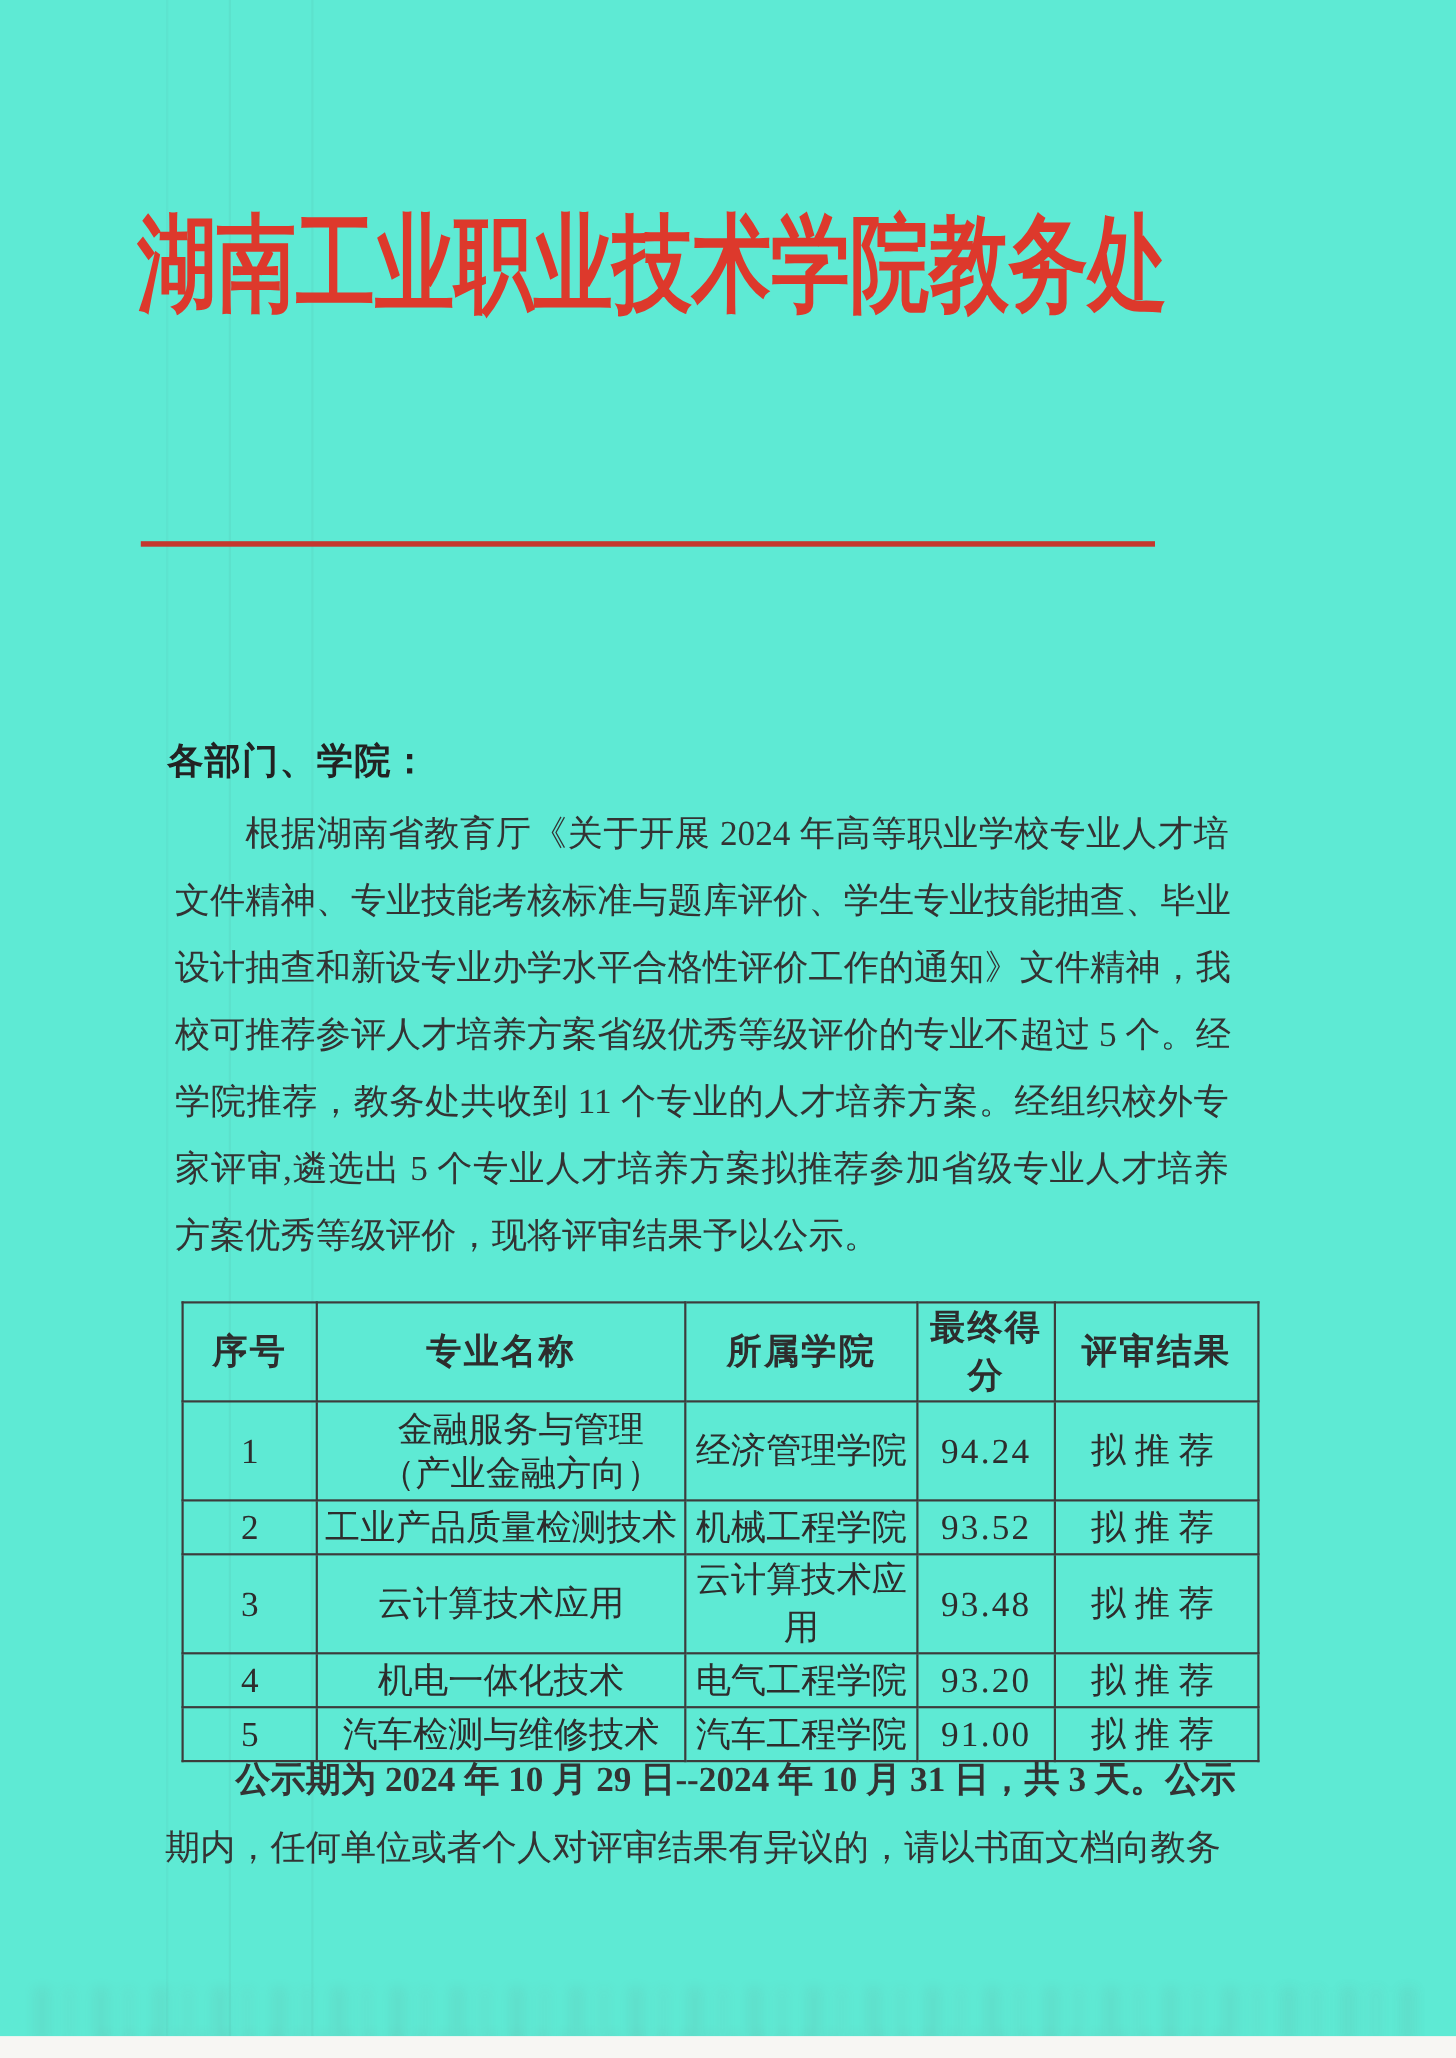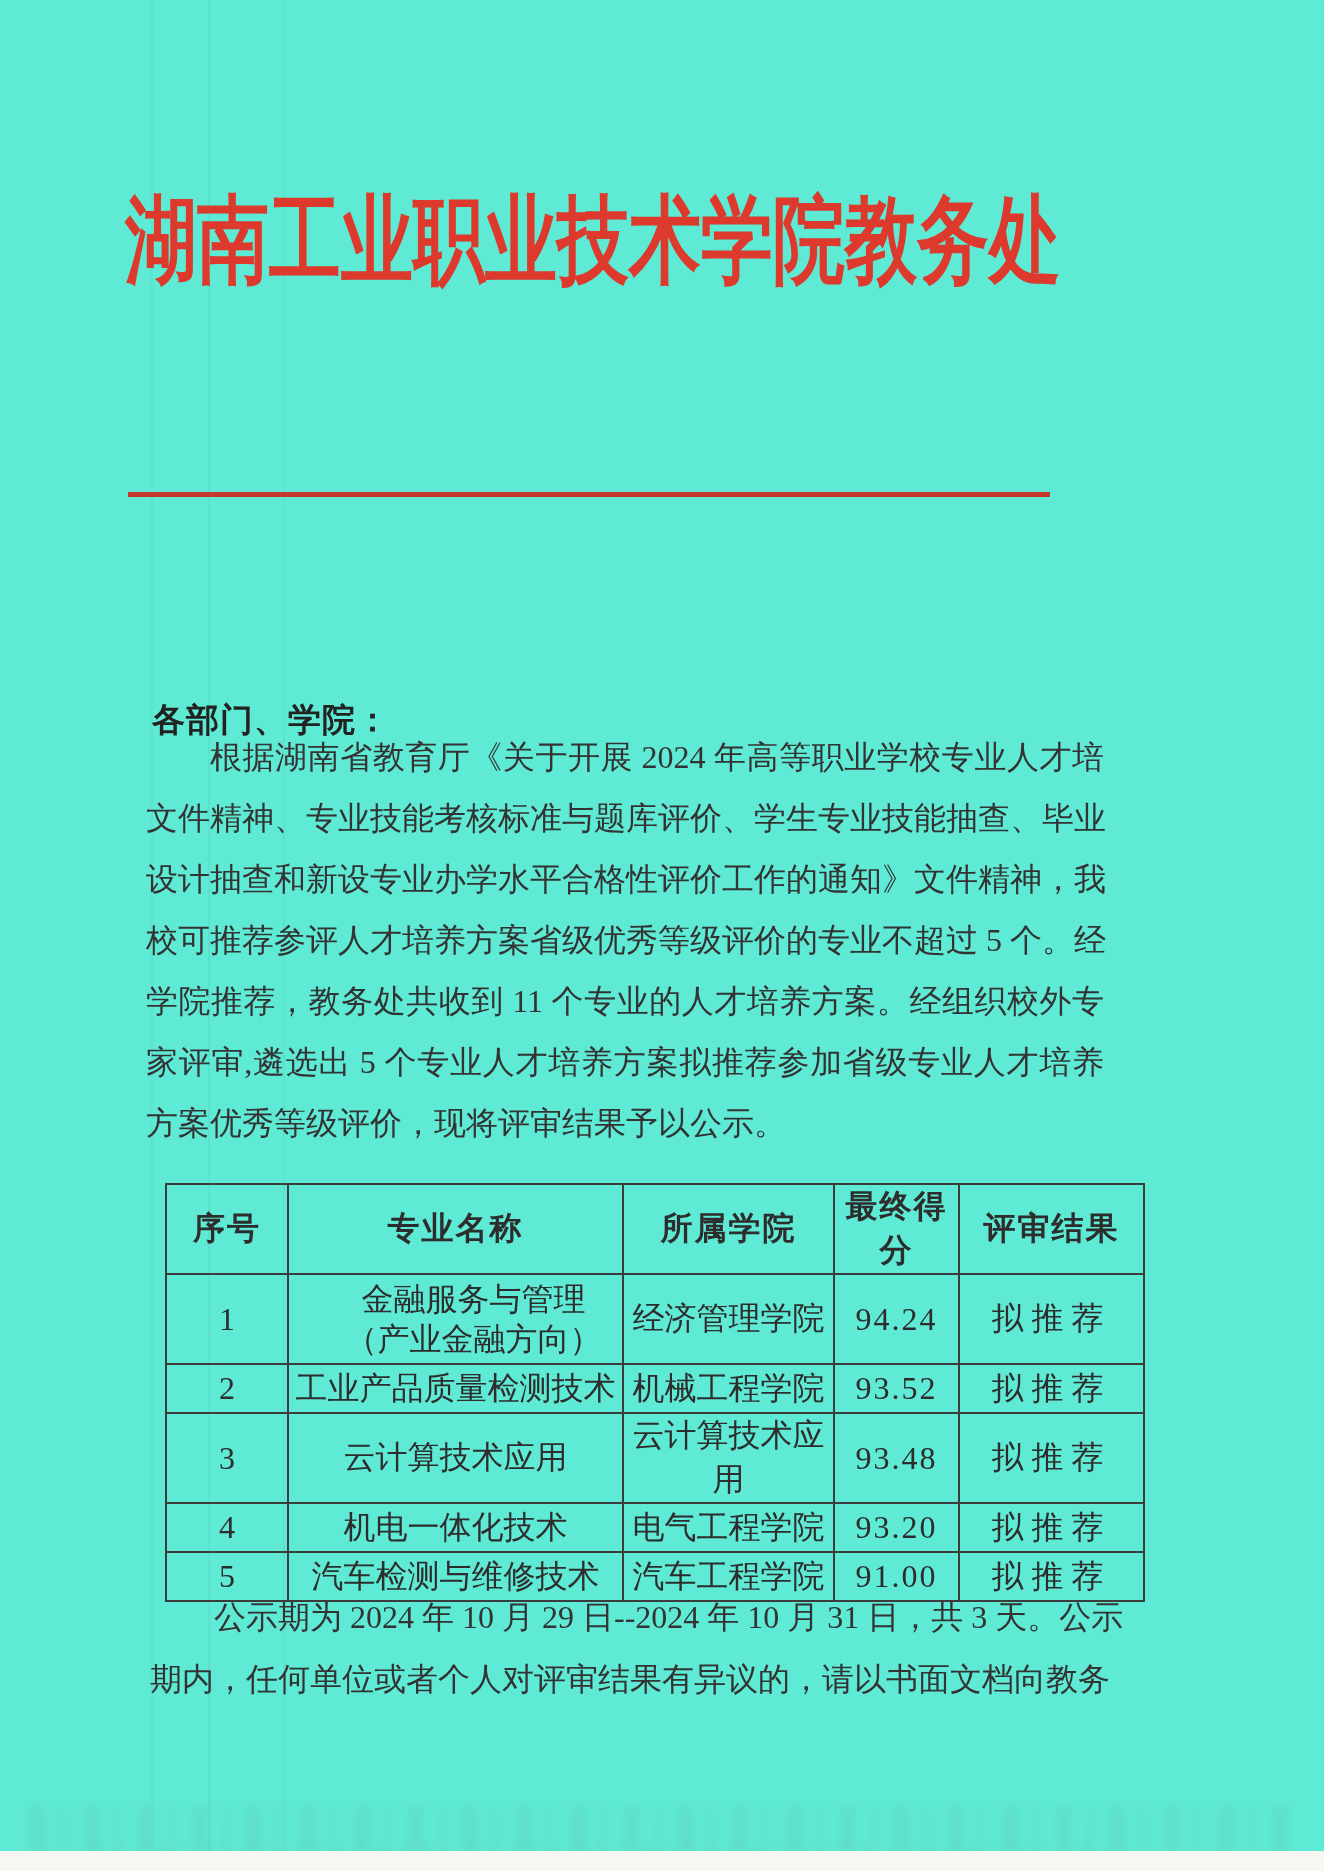--- a/index.html
+++ b/index.html
@@ -50,24 +50,23 @@
     position:absolute;top:534px;left:135px;width:930px;
     text-align:center;
     font-family:"Liberation Sans","DejaVu Sans",sans-serif;
     font-weight:bold;font-size:40px;line-height:70px;color:#1e1e1e;
     letter-spacing:1px;
   }
   .salutation{
     position:absolute;top:670px;left:152px;
     font-size:33px;font-weight:bold;color:#222;
     letter-spacing:1px;
-    margin-top:28px;
   }
   .bodytext{
-    position:absolute;top:727px;left:146px;width:958px;
+    position:absolute;top:727px;left:159px;width:958px;
     font-size:32px;line-height:61px;color:#333;
   }
   .bodytext .ln{
     text-align:justify;text-align-last:justify;text-justify:inter-character;
     height:61px;white-space:nowrap;
   }
   .bodytext .ln.indent{padding-left:64px;width:894px;}
   .bodytext .ln.last{text-align:right;text-align-last:left;}
 
   table.results{
@@ -89,21 +88,21 @@
   .major2{line-height:40px;margin-left:36px;}
 
   .closing{
     position:absolute;top:1586px;left:150px;width:958px;
     font-size:32px;line-height:62px;color:#333;
   }
   .closing .ln{
     text-align:justify;text-align-last:justify;text-justify:inter-character;
     height:62px;white-space:nowrap;
   }
-  .closing .ln.indent{padding-left:64px;width:894px;}
+  .closing .ln.indent{padding-left:64px;width:894px;font-weight:bold;}
 </style>
 </head>
 <body>
 
 <div class="page">
 
   <div class="fold f1"></div>
   <div class="fold f2"></div>
   <div class="fold f3"></div>
 

